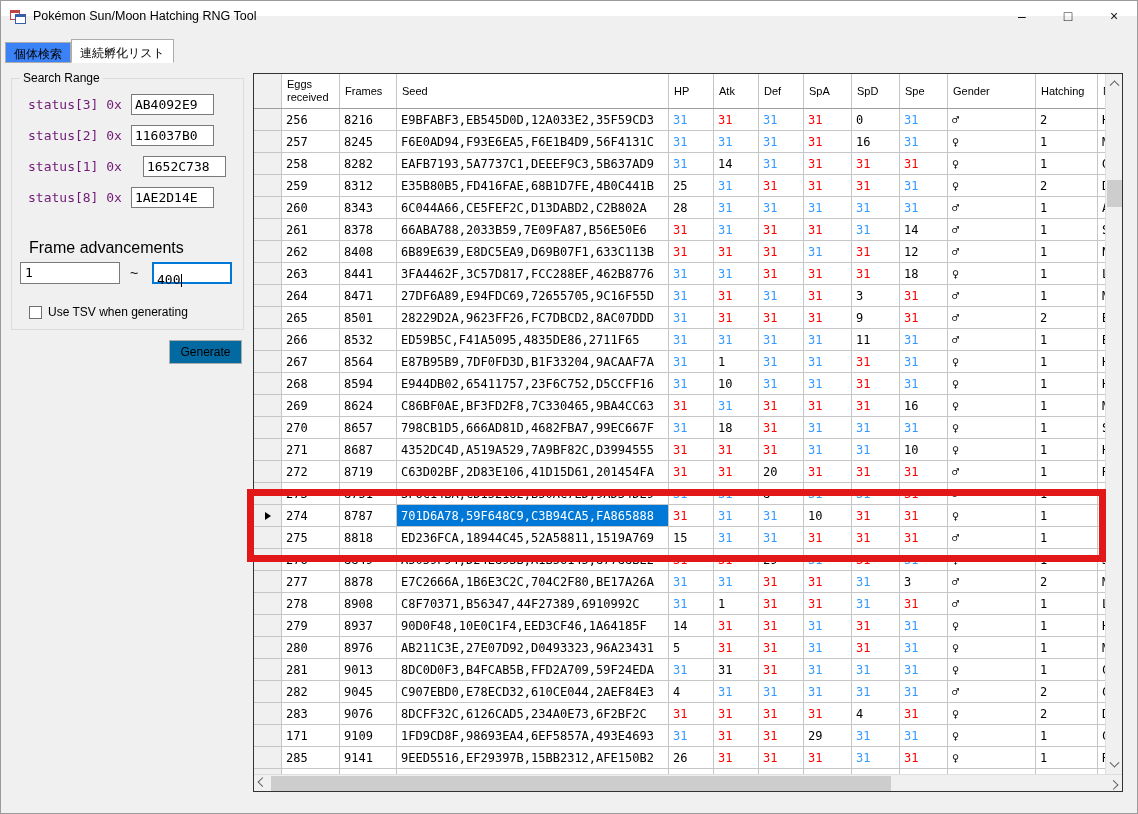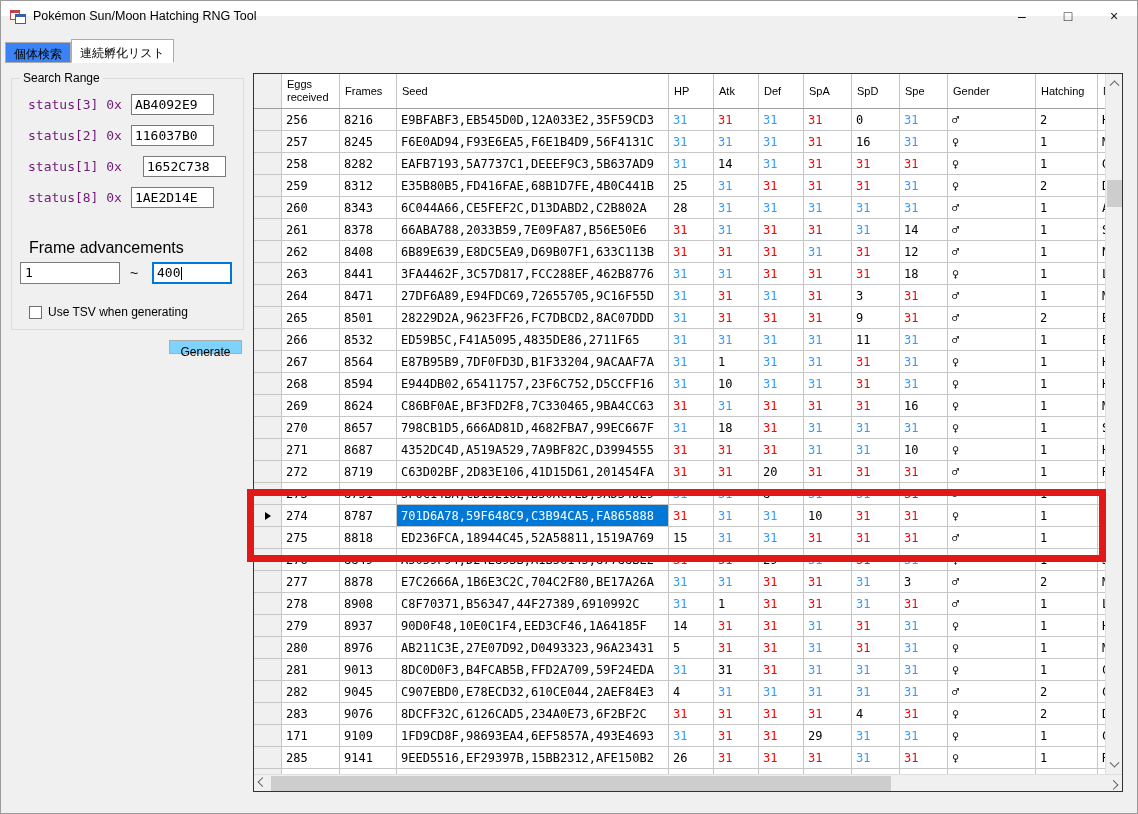--- a/index.html
+++ b/index.html
@@ -27,26 +27,26 @@
   #groupbox-title { position:absolute; left:8px; top:-8px; background:#f0f0f0; padding:0 3px; font-size:12px; color:#000; }
   .field-row { position:absolute; left:16px; height:22px; display:flex; align-items:center; }
   .field-label { font-family:"DejaVu Sans Mono", monospace; font-size:13px; color:#701a75; white-space:pre; }
   .tbox { width:83px; height:21px; border:1px solid #7a7a7a; background:#fff;
           font-family:"DejaVu Sans Mono", monospace; font-size:13px; padding:2px 3px; margin-left:9px; }
   #frame-adv-label { position:absolute; left:17px; top:160px; font-size:16px; }
   #frame-from { position:absolute; left:8px; top:183px; width:100px; height:22px; border:1px solid #7a7a7a;
                 background:#fff; font-family:"DejaVu Sans Mono", monospace; font-size:13px; padding:2px 4px; }
   #tilde { position:absolute; left:118px; top:186px; font-size:14px; }
   #frame-to { position:absolute; left:140px; top:183px; width:80px; height:22px; border:2px solid #0078d7;
-              background:#fff; font-family:"DejaVu Sans Mono", monospace; font-size:13px; padding:1px 3px; }
+              background:#fff; font-family:"DejaVu Sans Mono", monospace; font-size:13px; padding:8px 3px; }
   .caret { display:inline-block; width:1px; height:13px; background:#000; vertical-align:middle; margin-left:1px; }
   #tsv-row { position:absolute; left:17px; top:226px; display:flex; align-items:center; }
   #tsv-box { width:13px; height:13px; border:1px solid #707070; background:#fff; margin-right:6px; }
   #tsv-label { font-size:12px; }
-  #generate-btn { position:absolute; left:168px; top:339px; width:73px; height:14px; background:#7dd3fc;
+  #generate-btn { position:absolute; left:168px; top:339px; width:73px; height:24px; background:#0369a1;
                   border:1px solid #adadad; font-size:12px; text-align:center; line-height:22px; }
 
   
   #grid { position:absolute; left:252px; top:72px; width:870px; height:719px;
           border:1px solid #323232; background:#fff; display:flex; flex-direction:column; }
   #grid-top { display:flex; flex:1; min-height:0; }
   #grid-main { width:852px; overflow:hidden; display:flex; flex-direction:column; }
   #grid-header { display:flex; height:35px; background:#fff; border-bottom:1px solid #9f9f9f; flex:none; width:906px; }
   .hcell { border-right:1px solid #c6c6c6; font-size:11px; display:flex; align-items:center;
            padding-left:5px; white-space:pre-line; line-height:1.15; color:#000; }

